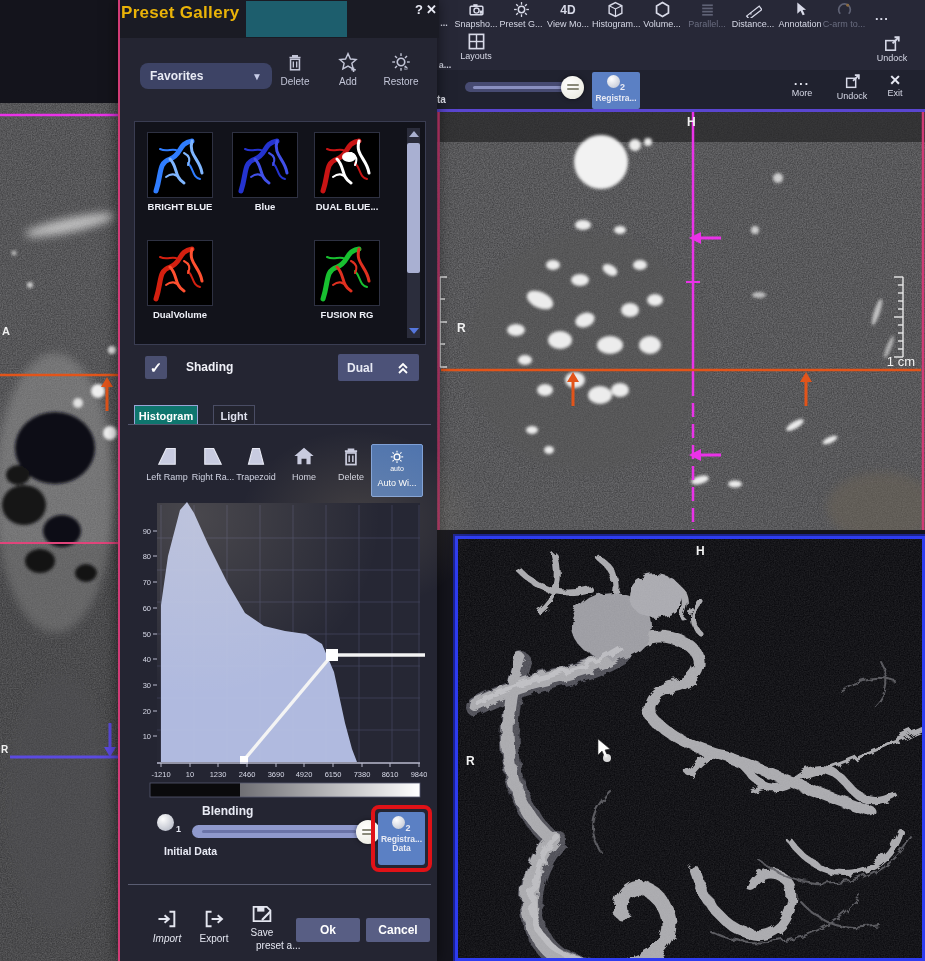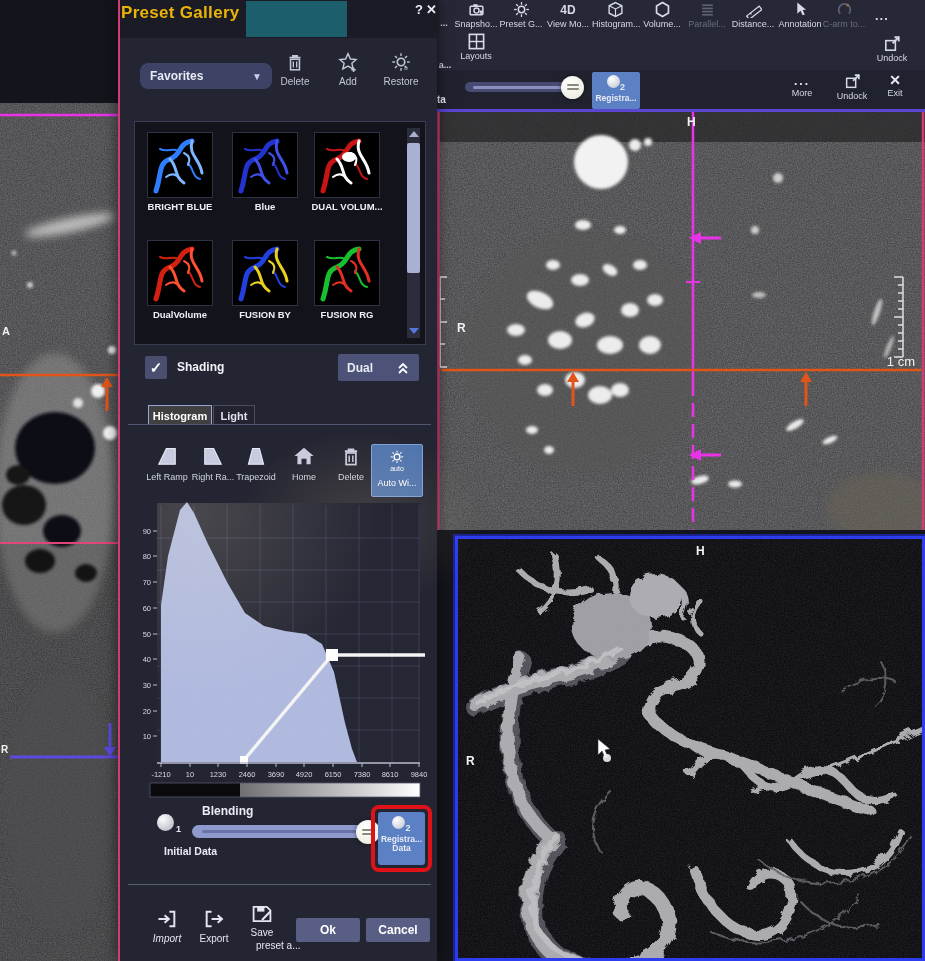--- a/index.html
+++ b/index.html
@@ -35,26 +35,26 @@
   #gallery{left:14px;top:121px;width:292px;height:224px;background:#12131b;border:1px solid #3a3d52;}
   .thumb{position:absolute;width:66px;cursor:pointer;}
   .timg{width:66px;height:66px;background:#000;border:1px solid #2e3142;}
   .tname{width:90px;margin-left:-12px;text-align:center;font-size:9.5px;font-weight:bold;color:#eef0f8;margin-top:3px;white-space:nowrap;}
   #gscroll{left:272px;top:6px;width:13px;height:210px;background:#2b2d3c;}
   #gthumb{left:0;top:15px;width:13px;height:130px;background:#a9b0d2;border-radius:2px;}
   .sarrow{width:0;height:0;border-left:5px solid transparent;border-right:5px solid transparent;margin:3px auto;}
   
   #shadebox{left:25px;top:356px;width:22px;height:23px;background:#4a4f70;border-radius:2px;color:#fff;
     font-weight:bold;font-size:15px;text-align:center;line-height:23px;cursor:pointer;}
-  #shadelbl{left:57px;top:360px;font-size:12px;font-weight:bold;color:#f0f1f8;}
+  #shadelbl{left:66px;top:360px;font-size:12px;font-weight:bold;color:#f0f1f8;}
   #lessbtn{left:218px;top:354px;width:81px;height:27px;background:#4c5278;border-radius:2px;display:flex;align-items:center;padding:0 9px;cursor:pointer;}
   #lessbtn .txt{font-size:12px;font-weight:bold;flex:1;}
   
   .tab{position:absolute;top:405px;height:20px;font-size:11px;font-weight:bold;text-align:center;line-height:20px;cursor:pointer;}
-  #tab-hist{left:28px;width:64px;background:#404040;color:#fff;border:1px solid #9aa5d6;}
+  #tab-hist{left:14px;width:64px;background:#0f766e;color:#fff;border:1px solid #9aa5d6;}
   #tab-light{left:93px;width:42px;background:#23242f;color:#dfe1ee;border:1px solid #4a4d64;}
   #tabline{left:8px;top:424px;width:303px;height:1px;background:#53566e;}
   .tool{position:absolute;top:445px;width:44px;text-align:center;cursor:pointer;}
   .tool .lbl{margin-top:5px;font-size:9px;color:#d0d3e2;}
   #tool-auto{left:251px;top:444px;width:52px;height:53px;background:#4f74ae;border:1px solid #7ea0d8;border-radius:2px;cursor:pointer;text-align:center;}
   #readout{right:22px;top:502px;font-size:12px;font-weight:bold;color:#fff;}
   #chart{left:22px;top:498px;width:285px;height:300px;}
   
   #blendlbl{left:82px;top:804px;font-size:12px;font-weight:bold;}
   #b1circle{left:37px;top:814px;width:17px;height:17px;border-radius:50%;background:radial-gradient(circle at 35% 30%,#fdfdfd,#a9aebd);}
@@ -520,47 +520,34 @@
             <svg width="64" height="64" viewBox="0 0 64 64">
               <g fill="none" stroke-linecap="round">
                 <path d="M8,58 C14,40 10,30 22,26 C34,22 30,10 44,8" stroke="#c81414" stroke-width="5"></path>
                 <path d="M44,8 C40,22 52,26 54,40 M22,26 C30,34 26,44 36,50" stroke="#ffffff" stroke-width="3"></path>
                 <path d="M12,16 C20,20 24,14 30,18 M40,30 C46,36 44,44 52,46" stroke="#c81414" stroke-width="2"></path>
                 <path d="M18,44 q8,-6 14,2 M36,20 q8,4 4,12" stroke="#ffffff" stroke-width="2"></path>
               </g>
               <ellipse cx="34" cy="24" rx="7" ry="5" fill="#ffffff"></ellipse>
             </svg>
           </div>
-        <div class="tname">DUAL VOLUM...</div>
+        <div class="tname">DUAL BLUE...</div>
       </div>
       <div class="thumb" style="left:12px;top:118px;">
         <div class="timg">
             <svg width="64" height="64" viewBox="0 0 64 64">
               <g fill="none" stroke-linecap="round">
                 <path d="M8,58 C14,40 10,30 22,26 C34,22 30,10 44,8" stroke="#d42010" stroke-width="5"></path>
                 <path d="M44,8 C40,22 52,26 54,40 M22,26 C30,34 26,44 36,50" stroke="#ff5030" stroke-width="3"></path>
                 <path d="M12,16 C20,20 24,14 30,18 M40,30 C46,36 44,44 52,46" stroke="#d42010" stroke-width="2"></path>
                 <path d="M18,44 q8,-6 14,2 M36,20 q8,4 4,12" stroke="#ff5030" stroke-width="2"></path>
               </g>
             </svg>
           </div>
         <div class="tname">DualVolume</div>
-      </div>
-      <div class="thumb" style="left:97px;top:118px;">
-        <div class="timg">
-            <svg width="64" height="64" viewBox="0 0 64 64">
-              <g fill="none" stroke-linecap="round">
-                <path d="M8,58 C14,40 10,30 22,26 C34,22 30,10 44,8" stroke="#2240e0" stroke-width="5"></path>
-                <path d="M44,8 C40,22 52,26 54,40 M22,26 C30,34 26,44 36,50" stroke="#e8d020" stroke-width="3"></path>
-                <path d="M12,16 C20,20 24,14 30,18 M40,30 C46,36 44,44 52,46" stroke="#2240e0" stroke-width="2"></path>
-                <path d="M18,44 q8,-6 14,2 M36,20 q8,4 4,12" stroke="#e8d020" stroke-width="2"></path>
-              </g>
-            </svg>
-          </div>
-        <div class="tname">FUSION BY</div>
       </div>
       <div class="thumb" style="left:179px;top:118px;">
         <div class="timg">
             <svg width="64" height="64" viewBox="0 0 64 64">
               <g fill="none" stroke-linecap="round">
                 <path d="M8,58 C14,40 10,30 22,26 C34,22 30,10 44,8" stroke="#18c030" stroke-width="5"></path>
                 <path d="M44,8 C40,22 52,26 54,40 M22,26 C30,34 26,44 36,50" stroke="#e03020" stroke-width="3"></path>
                 <path d="M12,16 C20,20 24,14 30,18 M40,30 C46,36 44,44 52,46" stroke="#18c030" stroke-width="2"></path>
                 <path d="M18,44 q8,-6 14,2 M36,20 q8,4 4,12" stroke="#e03020" stroke-width="2"></path>
               </g>

